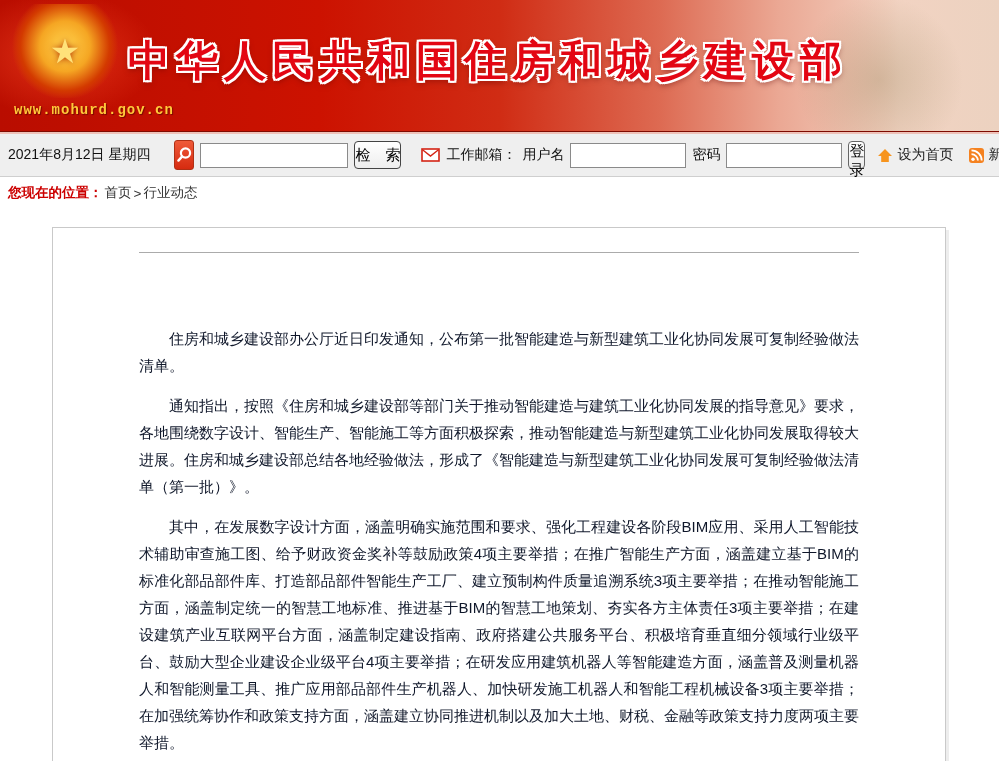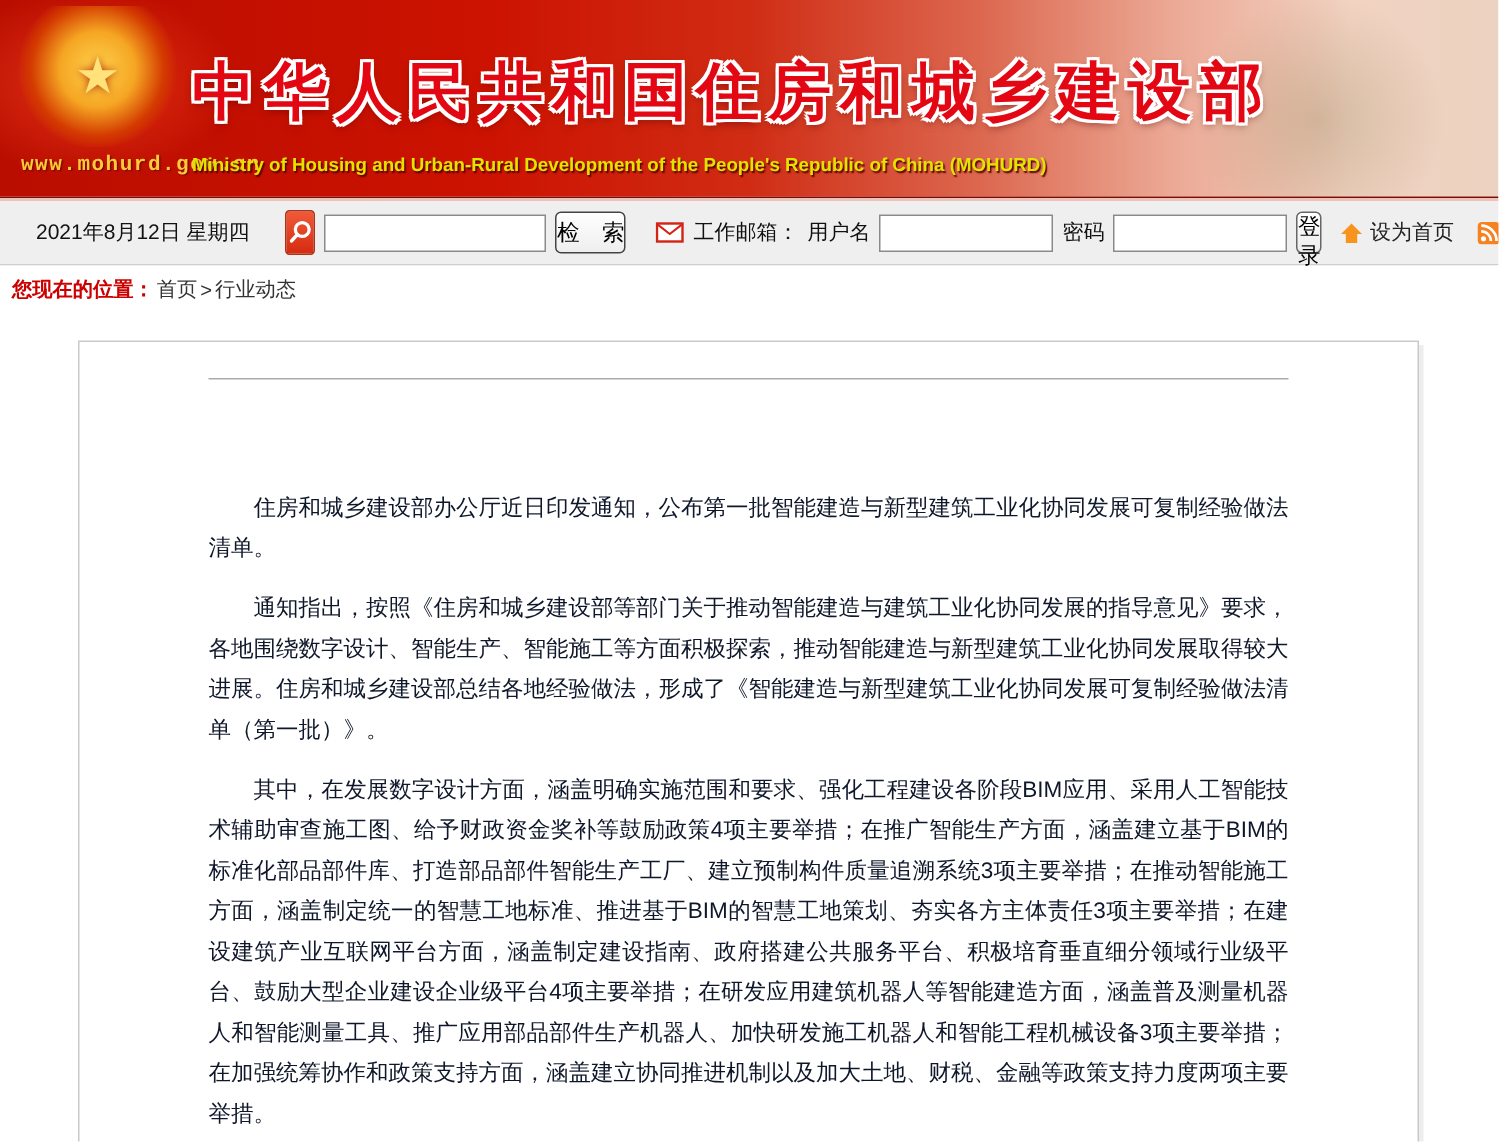--- a/index.html
+++ b/index.html
@@ -35,21 +35,21 @@
   }
   .title-en {
     margin-top: 14px; font-size: 12.5px; font-weight: bold; color: #e3e300;
     text-shadow: 1px 1px 1px #5a0000; white-space: nowrap;
   }
 
   
   .topbar {
     width: 999px; height: 45px; background: #efefef;
     border-top: 2px solid #eec2b9; border-bottom: 1px solid #cfcfcf;
-    display: flex; align-items: center; gap: 6px; padding: 0 24px; font-size: 14px; color: #111;
+    display: flex; align-items: center; gap: 6px; padding: 0 8px; font-size: 14px; color: #111;
   }
   .topbar .date { white-space: nowrap; margin-right: 4px; }
   .vsep { width: 1px; height: 28px; background: #d7d7d7; margin: 0 4px; }
   .mag-btn {
     width: 32px; height: 30px; border: 1px solid #b03015; border-radius: 3px; cursor: pointer;
     background: linear-gradient(#ef5a39, #d62b10); display: flex; align-items: center; justify-content: center;
   }
   .tb-input {
     height: 25px; border: 1px solid #8a8a8a; background: #fff; padding: 0 4px; font-size: 13px;
   }
@@ -99,21 +99,20 @@
 
   <header class="site-header">
     <div class="emblem-wrap">
       <div class="emblem">
         <span class="star">★</span>
       </div>
       <div class="site-url">www.mohurd.gov.cn</div>
     </div>
     <div class="titles">
       <div class="title-cn">中华人民共和国住房和城乡建设部</div>
-      <div class="title-en">Ministry of Housing and Urban-Rural Development of the People's Republic of China (MOHURD)</div>
     </div>
   </header>
 
   <div class="topbar">
     <span class="date">2021年8月12日 星期四</span>
     <span class="vsep"></span>
 
     <button class="mag-btn">
       <span class="icon">
         <svg width="18" height="18" viewBox="0 0 18 18">

